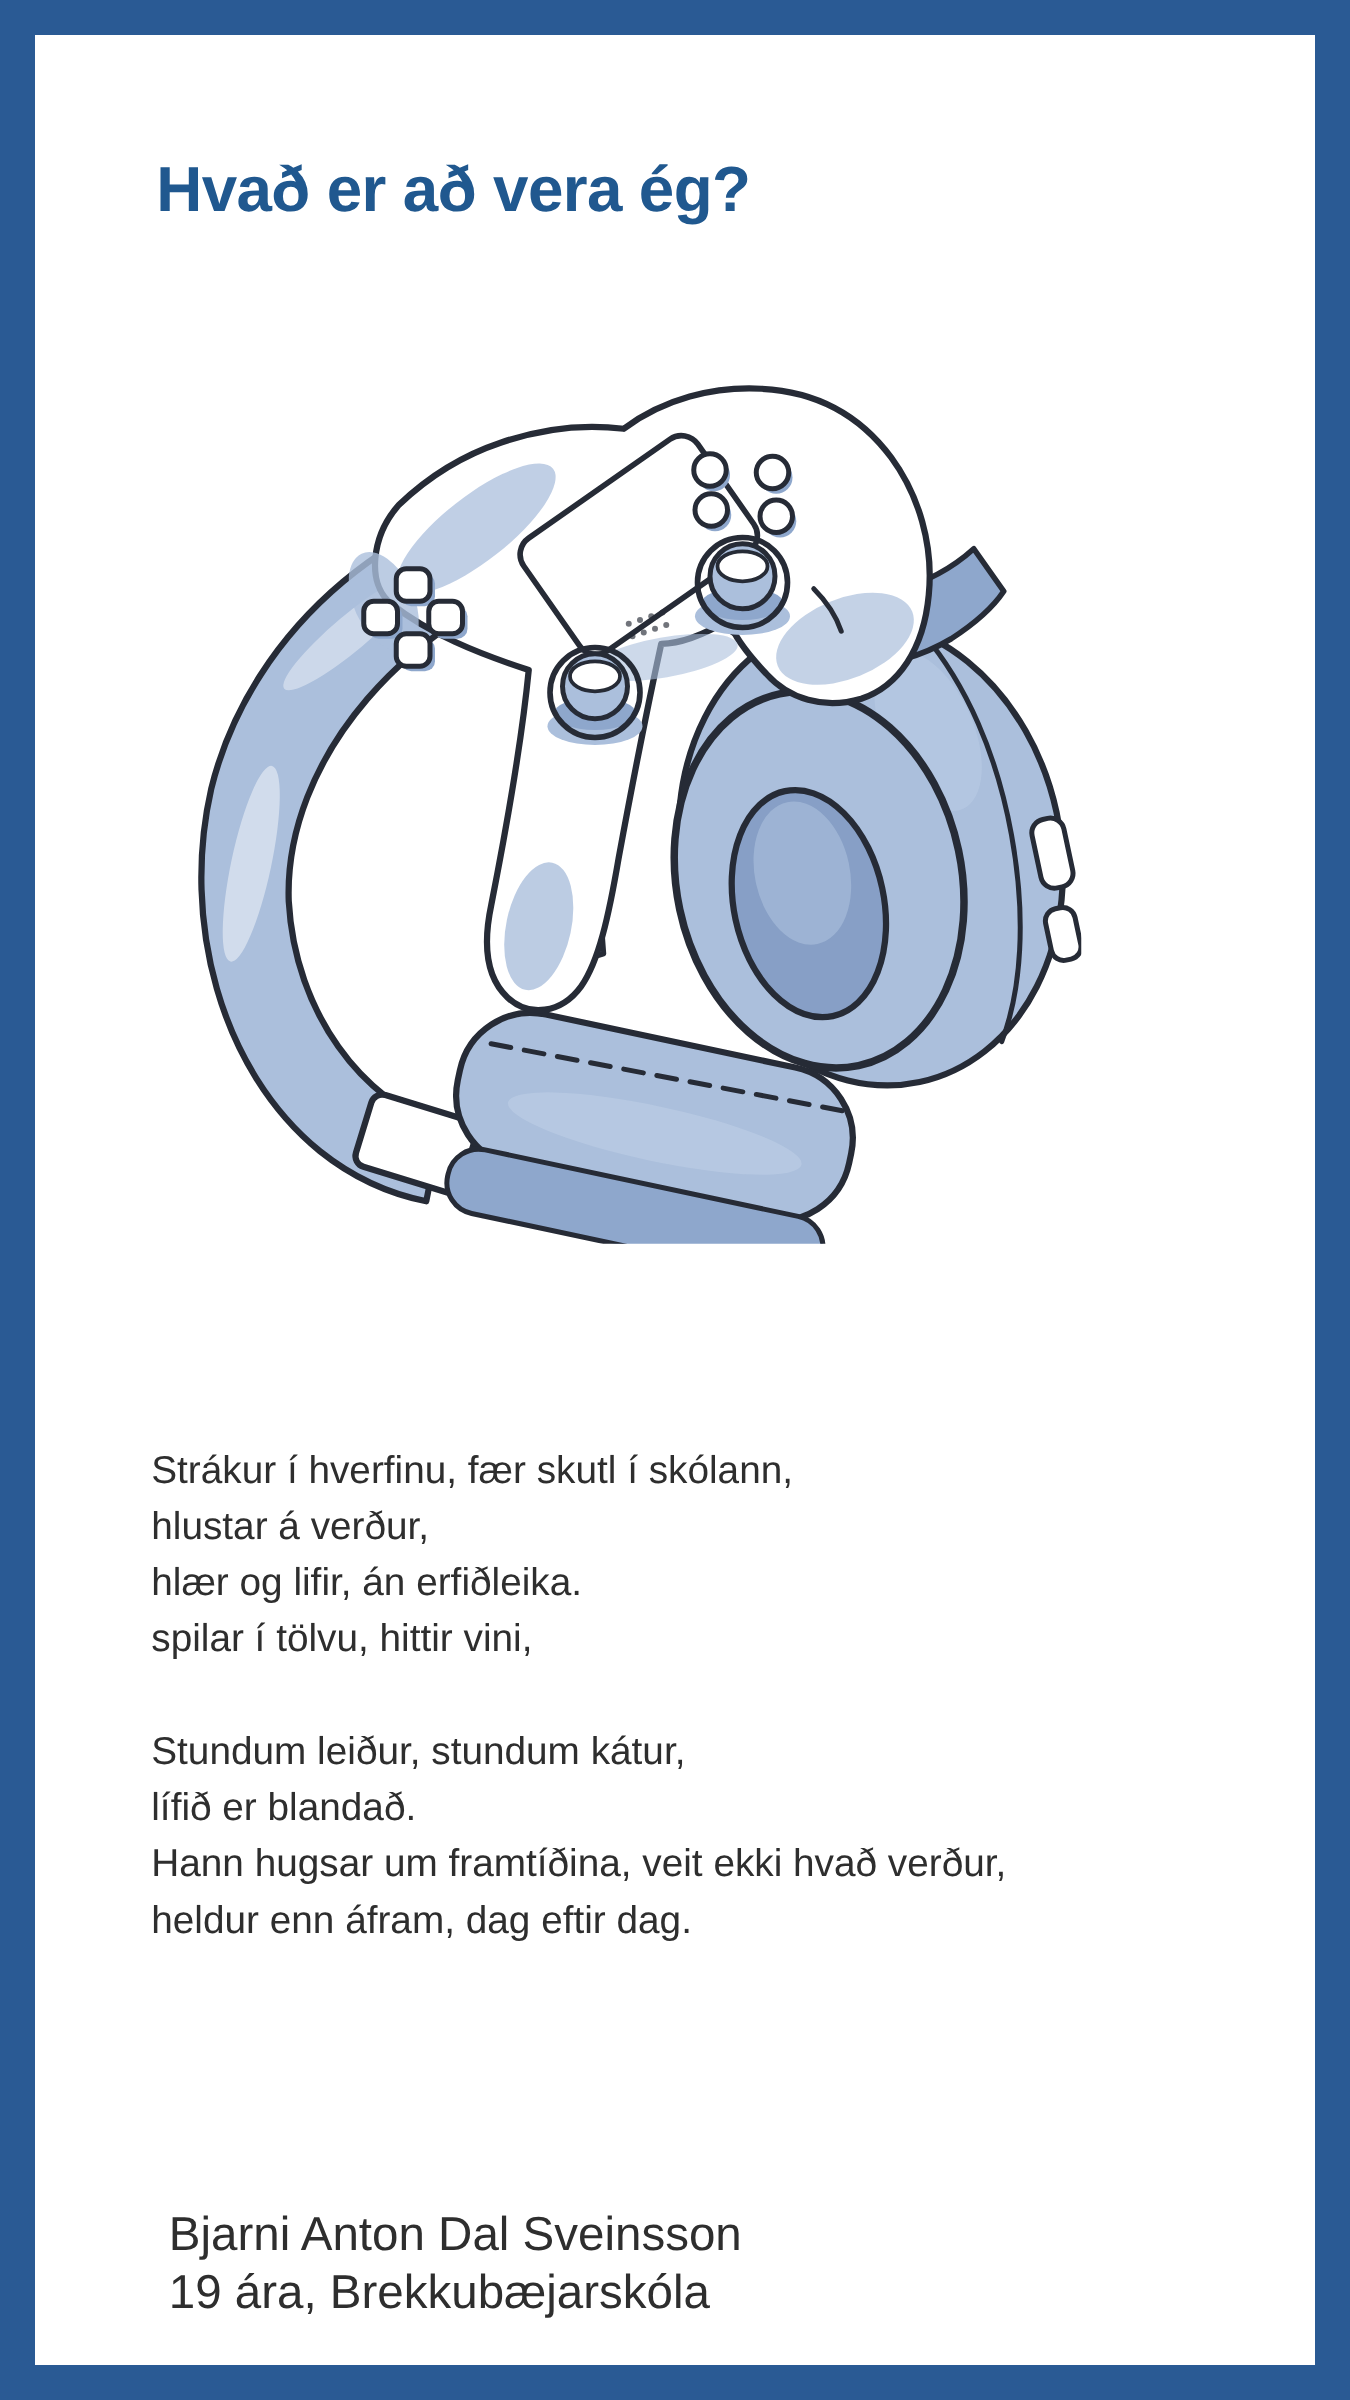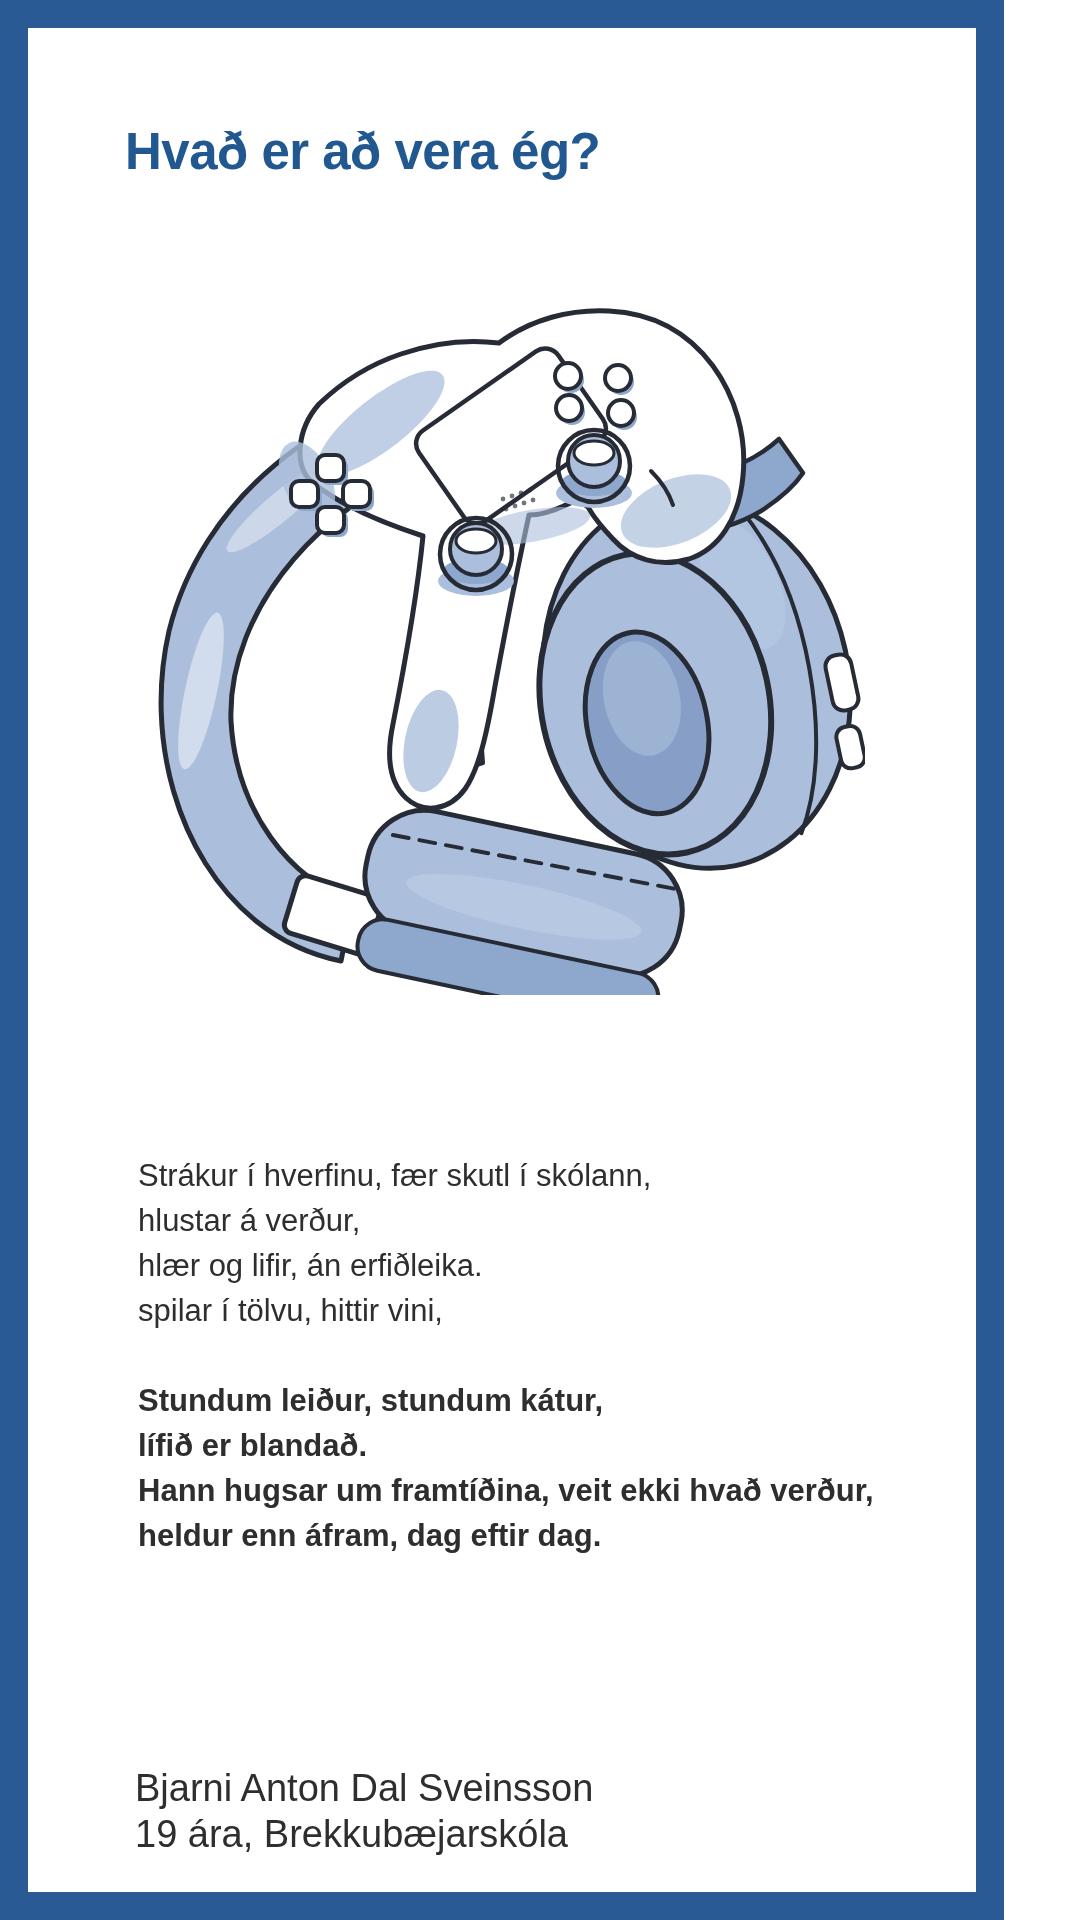--- a/index.html
+++ b/index.html
@@ -8,21 +8,21 @@
     --ink:#262b36;
     --wash-light:#abbfdc;
     --wash-mid:#8ea7cc;
     --wash-dark:#879fc6;
     --text:#2e2e2e;
   }
   *{margin:0;padding:0;box-sizing:border-box;}
   html,body{background:#ffffff;}
   .page{
     position:relative;
-    width:1004px;
+    width:1080px;
     height:1920px;
     background:#ffffff;
     border:28px solid var(--navy);
     overflow:hidden;
     font-family:"Liberation Sans", sans-serif;
   }
   .page-title{
     position:absolute;
     left:97px;
     top:94px;
@@ -34,29 +34,29 @@
   .illo{
     position:absolute;
     left:103px;
     top:243px;
     width:734px;
     height:724px;
   }
   .illo svg{width:100%;height:100%;display:block;}
   .poem{
     position:absolute;
-    left:110px;
+    left:93px;
     width:760px;
     color:var(--text);
     font-size:31px;
     line-height:45px;
     font-weight:400;
   }
   .stanza-1{top:1125px;}
-  .stanza-2{top:1350px;font-weight:bold;}
+  .stanza-2{top:1350px;}
   .attribution{
     position:absolute;
     left:107px;
     top:1737px;
     color:var(--text);
     font-size:38px;
     line-height:46px;
   }
   
   .ink{stroke:var(--ink);stroke-linecap:round;stroke-linejoin:round;}

